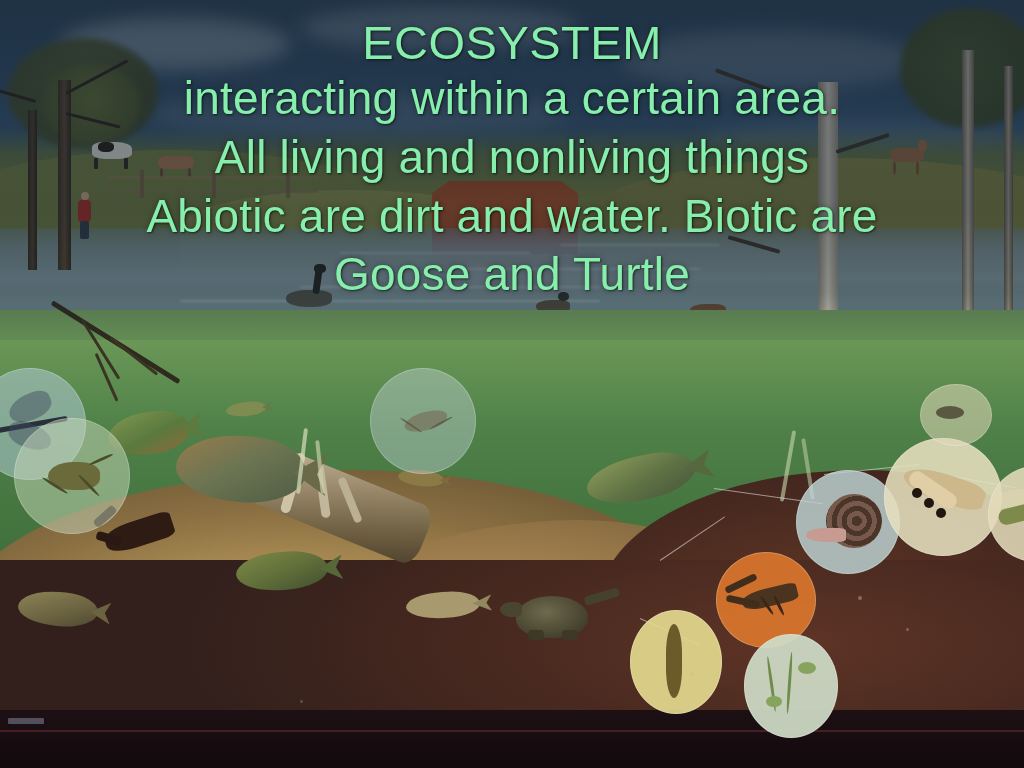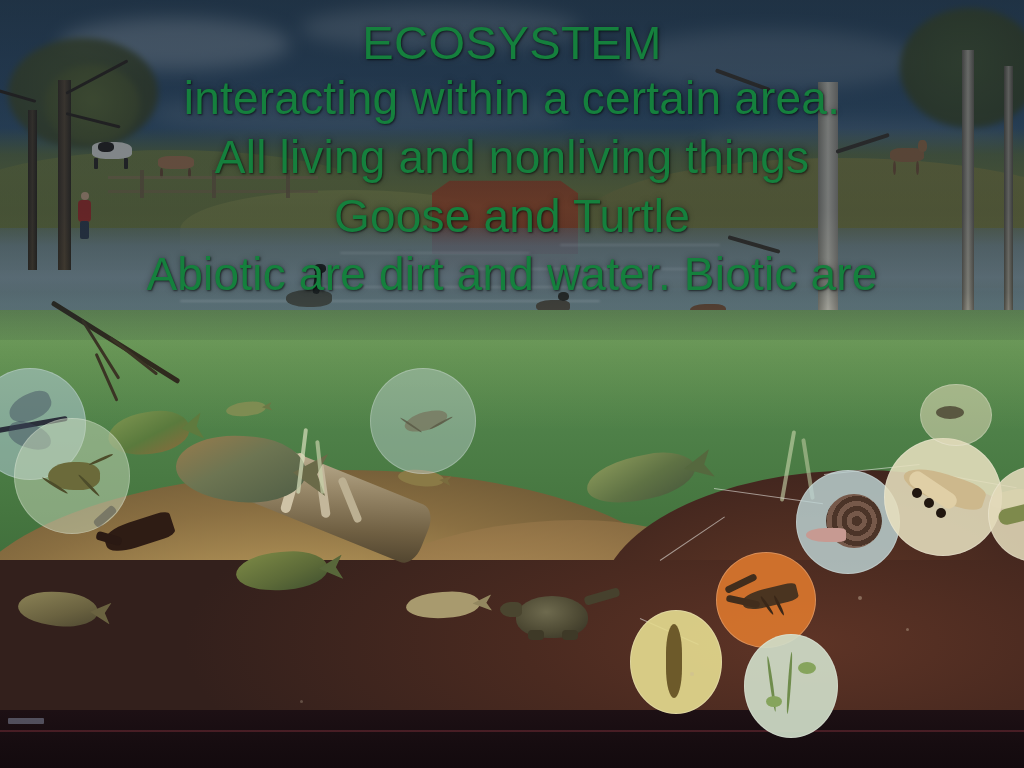--- a/index.html
+++ b/index.html
@@ -175,21 +175,21 @@
       rgba(22,32,44,.50) 62%,
       rgba(24,36,44,.40) 86%,
       rgba(24,36,44,.10) 100%);
     pointer-events:none;
   }
 
   
   #textblock{
     position:absolute; left:0; top:18px; width:100%;
     text-align:center;
-    color:#15803d;
+    color:#86efac;
     font-family:"Liberation Sans", "DejaVu Sans", sans-serif;
     font-weight:400;
     letter-spacing:.2px;
     text-shadow:
       1px 1px 2px rgba(0,0,0,.55),
       0 0 6px rgba(0,0,0,.35);
     z-index:40;
   }
   #slide-title{
     font-size:47px;
@@ -428,17 +428,17 @@
 
     <div class="blob" style="left:8px;top:718px;width:36px;height:6px;border-radius:1px;background:rgba(150,160,185,.45);"></div>
   </div>
 
   <div id="overlay"></div>
 
   <div id="textblock">
     <div id="slide-title">ECOSYSTEM</div>
     <div class="body-line">interacting within a certain area.</div>
     <div class="body-line">All living and nonliving things</div>
+    <div class="body-line">Abiotic are dirt and water. Biotic are</div>
     <div class="body-line">Goose and Turtle</div>
-    <div class="body-line">Abiotic are dirt and water. Biotic are</div>
   </div>
 
 </div>
 
 </body></html>

